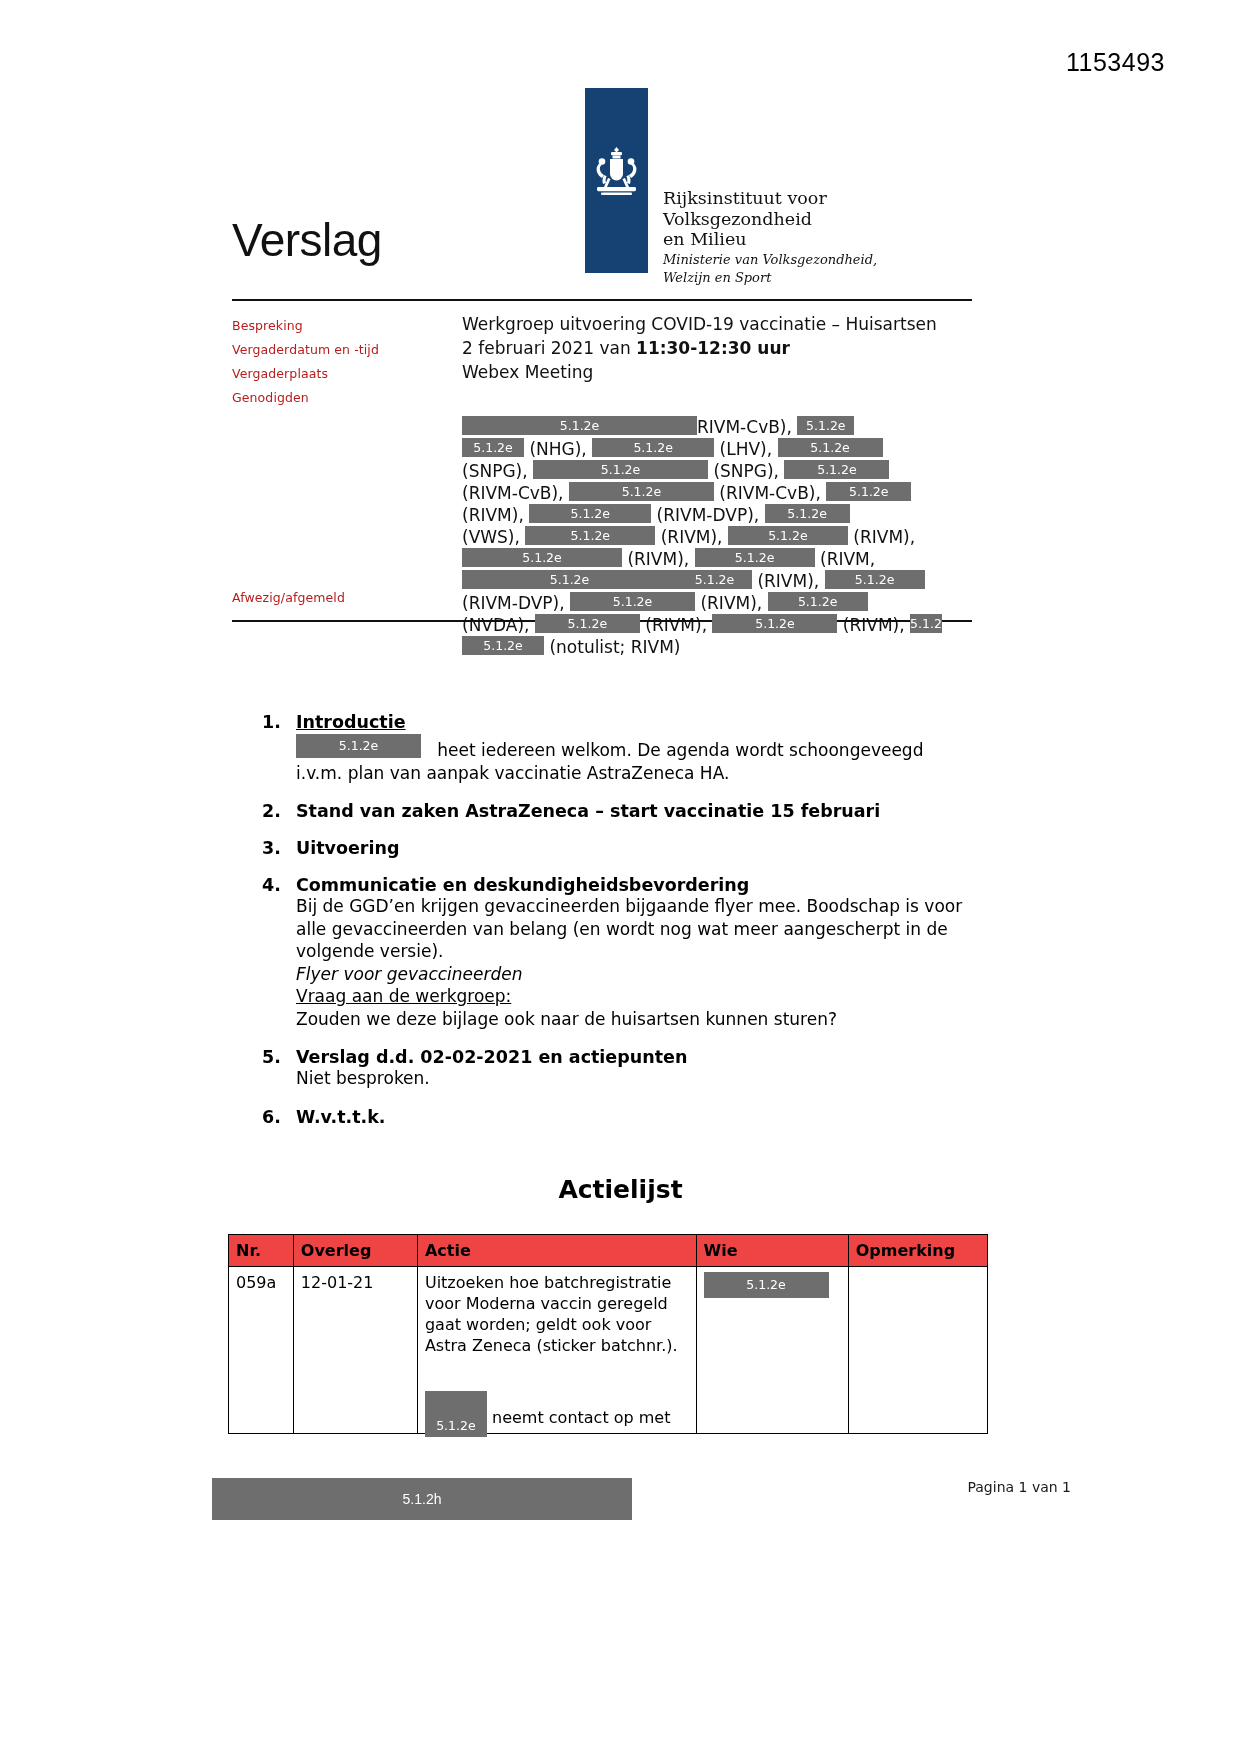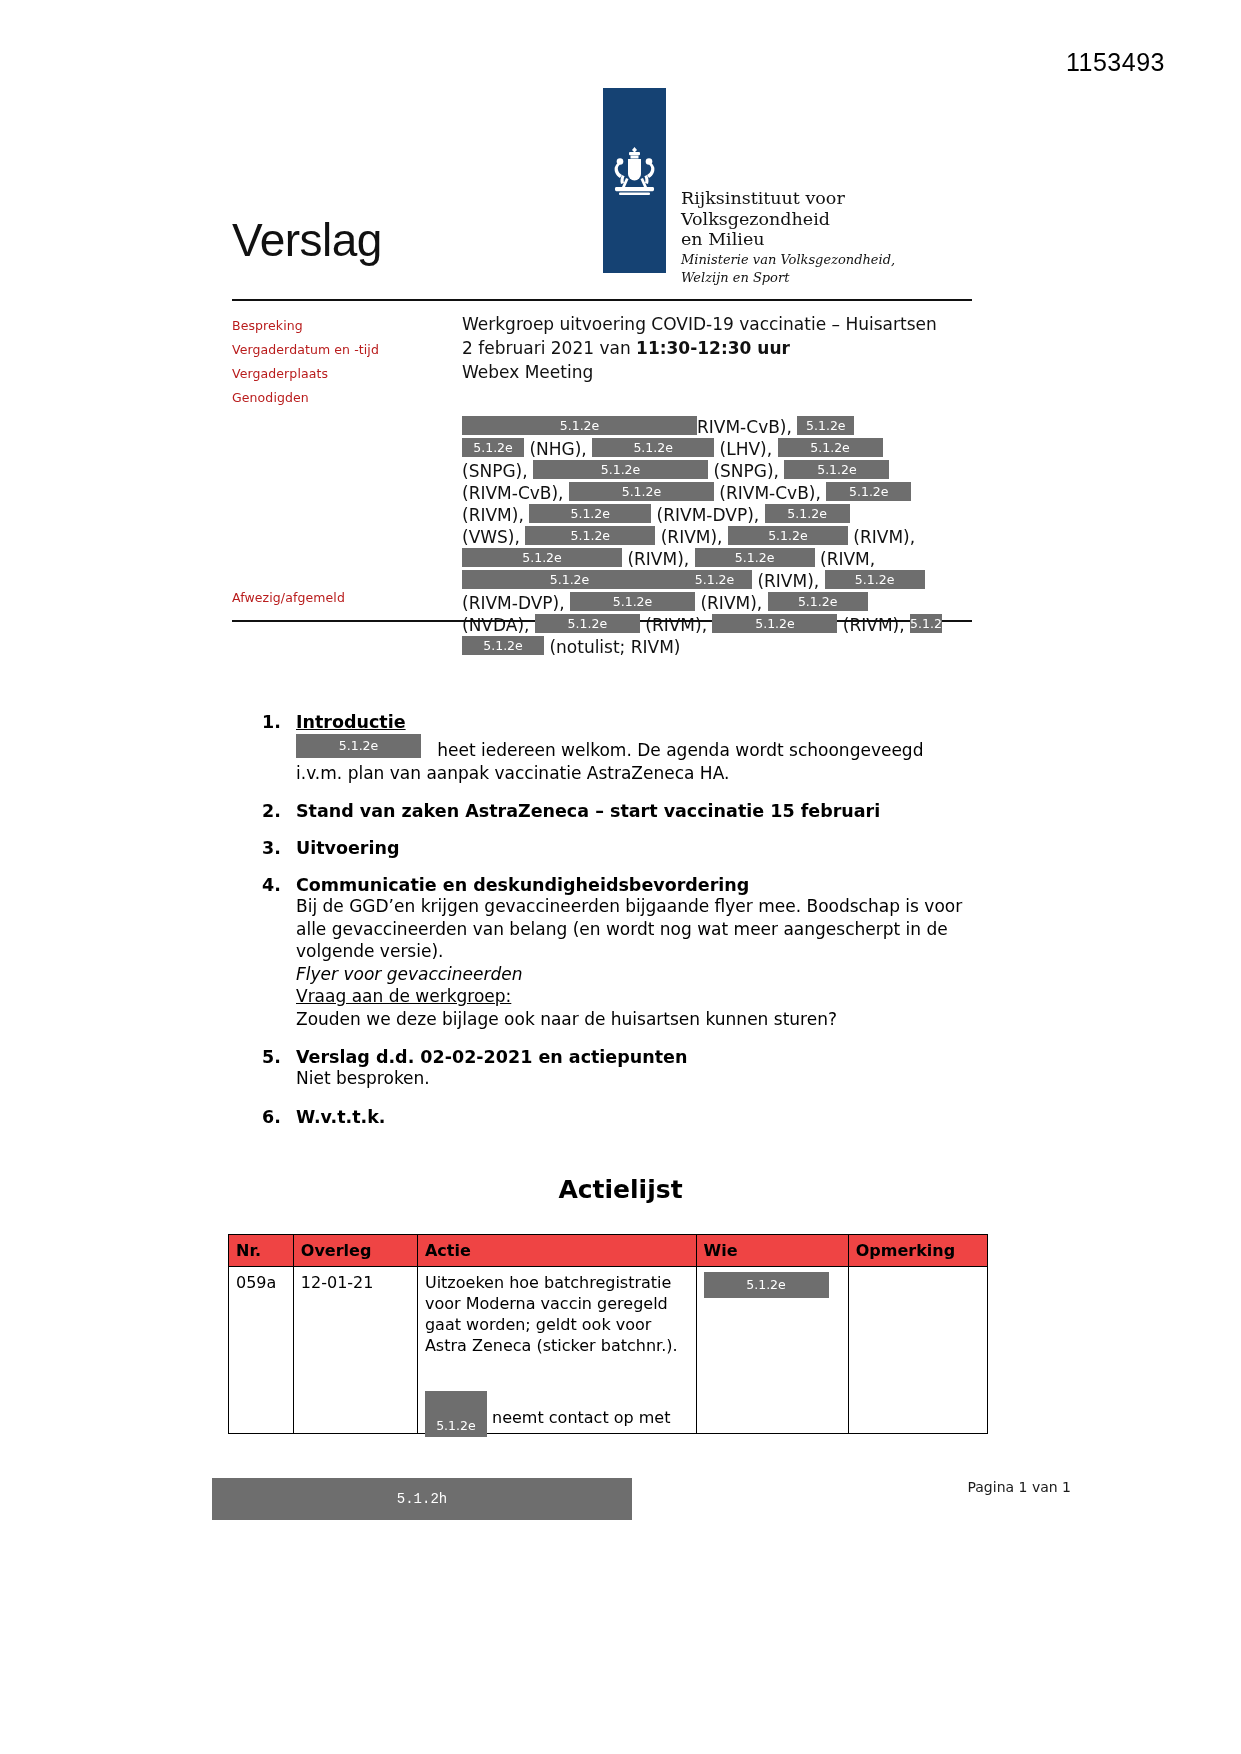--- a/index.html
+++ b/index.html
@@ -3,21 +3,21 @@
 <meta charset="utf-8">
 <style>
   html,body{margin:0;padding:0;background:#ffffff;}
   body{width:1241px;height:1754px;font-family:"DejaVu Sans",sans-serif;color:#000;position:relative;overflow:hidden;}
   .page{position:absolute;left:0;top:0;width:1241px;height:1754px;background:#fff;}
 
   
   .docnum{position:absolute;right:76px;top:48px;font-size:25px;font-family:"Liberation Sans",sans-serif;letter-spacing:.5px;}
 
   
-  .logo-wrap{position:absolute;left:585px;top:88px;width:330px;height:190px;margin-left:18px;}
+  .logo-wrap{position:absolute;left:585px;top:88px;width:330px;height:190px;}
   .logo-bar{position:absolute;left:0;top:0;width:63px;height:185px;background:#154273;}
   .logo-crest{position:absolute;left:7px;top:57px;width:49px;height:60px;}
   .logo-text{position:absolute;left:78px;top:100px;width:250px;line-height:1.18;}
   .logo-l1{font-family:"DejaVu Serif",serif;font-size:17.5px;color:#111;}
   .logo-l2{font-family:"DejaVu Serif",serif;font-size:13px;font-style:italic;color:#111;margin-top:2px;line-height:1.25;}
 
   .title{position:absolute;left:232px;top:213px;font-size:46px;font-family:"Liberation Sans",sans-serif;font-weight:400;color:#111;letter-spacing:-.5px;}
 
   .rule{position:absolute;background:#111;height:2px;}
   .rule-top{left:232px;top:299px;width:740px;}
@@ -57,21 +57,21 @@
       font-family:"DejaVu Sans",sans-serif;vertical-align:top;text-align:left;line-height:21px;}
   table.al th{font-weight:bold;background:#ef4444;}
   .c-nr{width:52px;}
   .c-ov{width:118px;}
   .c-ac{width:295px;}
   .c-wi{width:140px;}
   .c-op{width:130px;}
 
   
   .foot-rd{position:absolute;left:212px;top:1478px;width:420px;height:42px;background:#6e6e6e;color:#fff;
-      font-size:14px;font-family:Liberation Mono, monospace;line-height:42px;text-align:center;}
+      font-size:14px;font-family:Liberation Sans, sans-serif;line-height:42px;text-align:center;}
   .foot-pg{position:absolute;right:170px;top:1479px;font-size:14px;font-family:"DejaVu Sans",sans-serif;color:#1a1a1a;}
 </style>
 </head>
 <body>
 
 <div class="page">
 
   <div class="docnum">1153493</div>
 
   <div class="logo-wrap">

